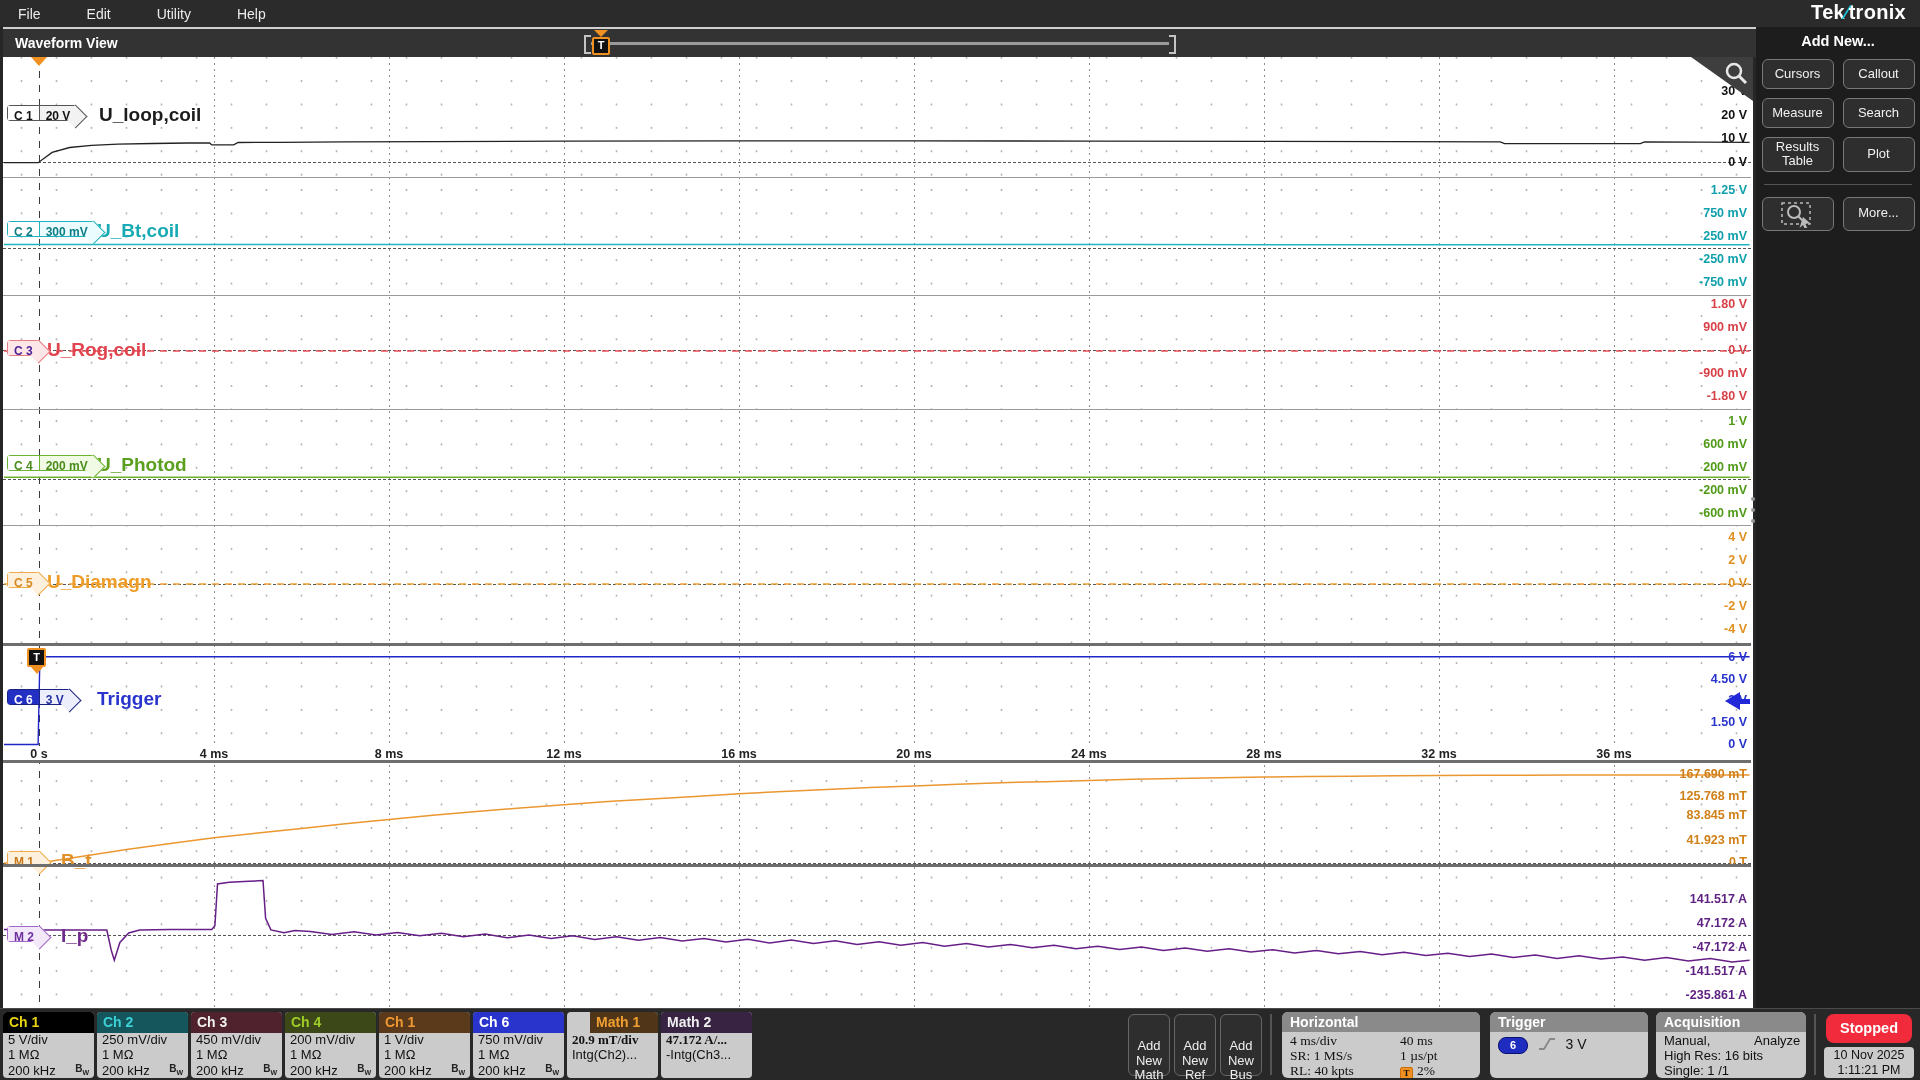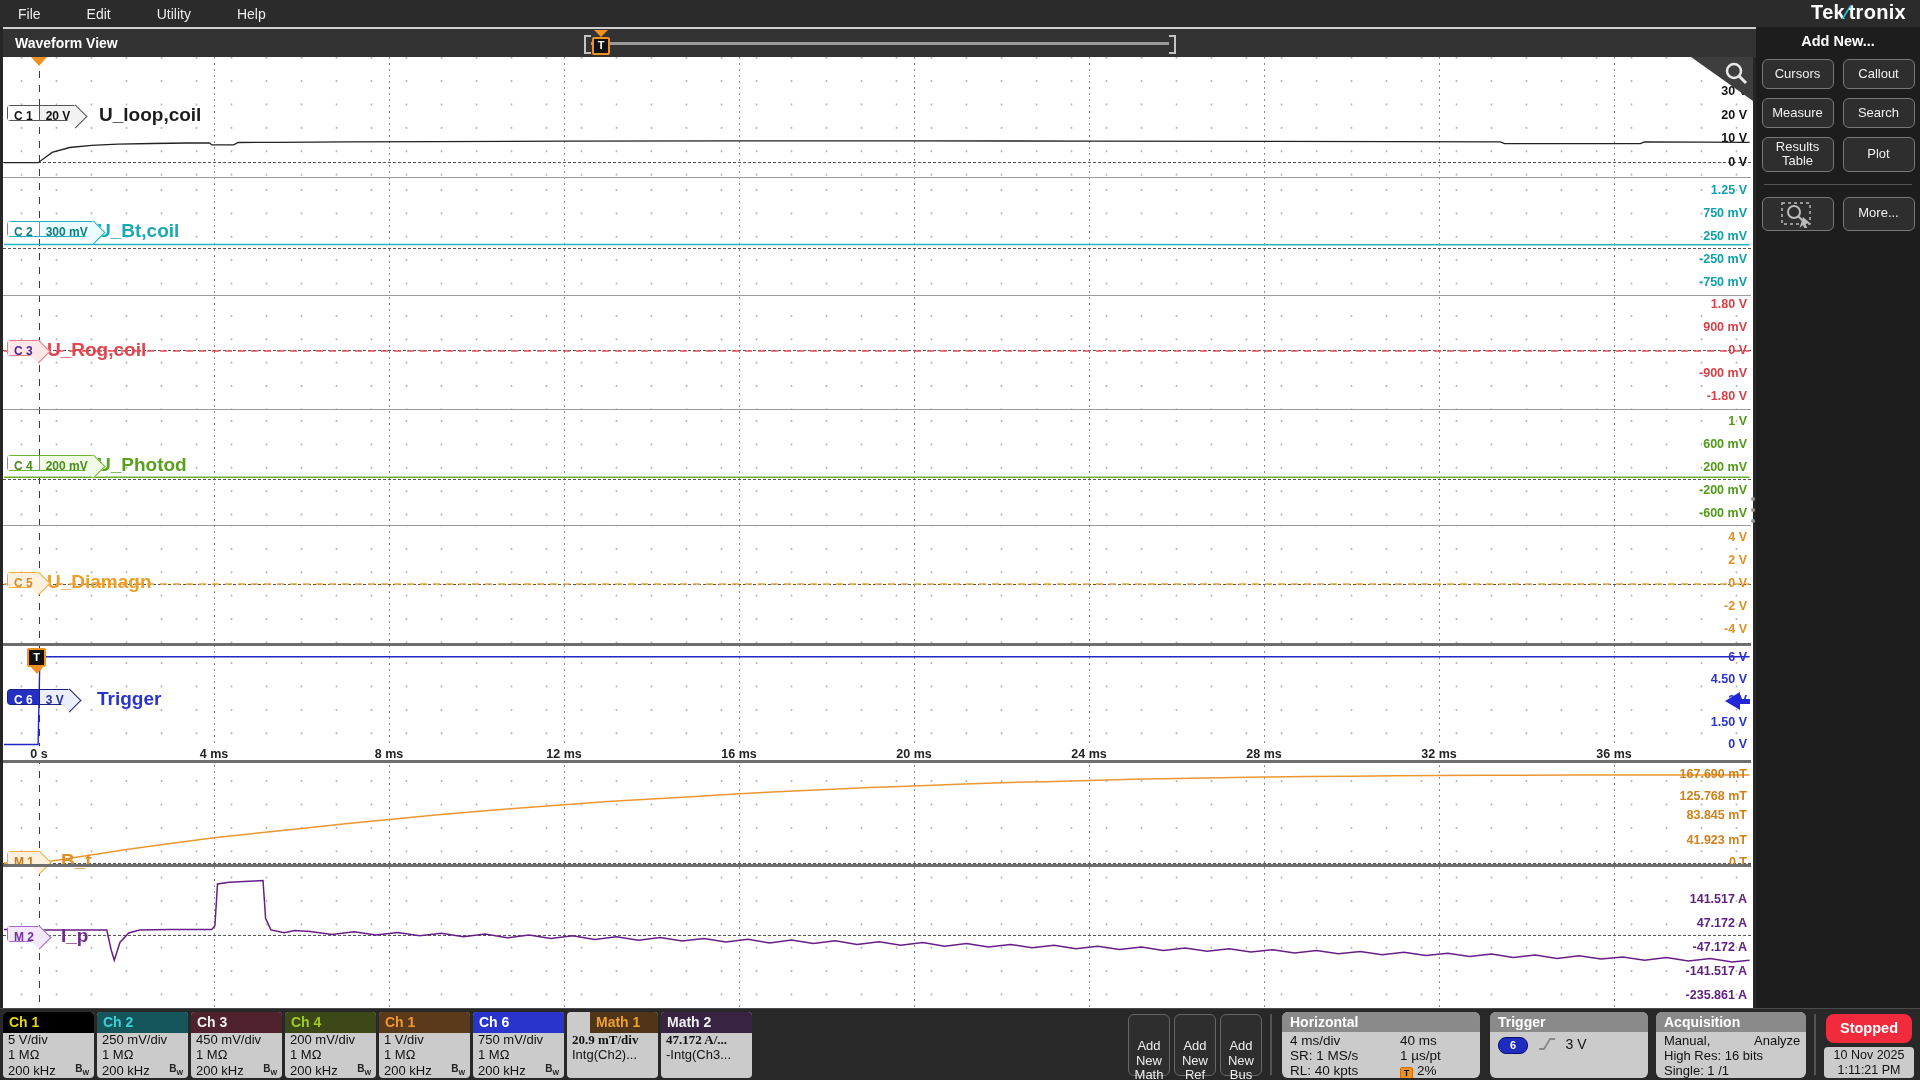--- a/index.html
+++ b/index.html
@@ -53,21 +53,21 @@
   .chbadge .hdr{height:21px;font-size:14px;font-weight:bold;padding-left:6px;line-height:21px;}
   .chbadge .row{font-size:13px;color:#111;padding:0 5px;line-height:14.5px;display:flex;justify-content:space-between;align-items:center;white-space:nowrap;}
   .chbadge .row.bold{font-weight:bold;font-family:Liberation Serif, serif;}
   .bw{font-size:10px;font-weight:bold;color:#222;}
   .bw sub{font-size:7px;}
   .addbtn{position:absolute;top:5px;width:42px;height:62px;background:#2e2e2e;border:1px solid #666;border-radius:6px;color:#eee;font-size:13px;text-align:center;display:flex;flex-direction:column;align-items:center;justify-content:center;line-height:1.12;box-sizing:border-box;gap:28px;}
   .addbtn .accent{width:26px;height:3px;border-radius:2px;margin-bottom:4px;}
   .panel{position:absolute;top:3px;height:66px;background:#cbcbcb;border-radius:6px;overflow:hidden;}
   .panel .phdr{height:20px;background:#8a8a8a;color:#fff;font-weight:bold;font-size:14px;padding-left:8px;line-height:20px;}
   .panel .pbody{font-size:13.5px;color:#111;padding:1px 8px;}
-  .hrow{display:grid;grid-template-columns:110px auto;line-height:15px;}
+  .hrow{display:grid;grid-template-columns:110px auto;line-height:15px;font-family:Liberation Serif, serif;}
   .arow{display:grid;grid-template-columns:90px auto;line-height:15px;}
   .pill{display:inline-block;width:28px;height:15px;background:#1f2cc0;border:1px solid #0a1070;border-radius:8px;color:#fff;font-size:11px;font-weight:bold;text-align:center;line-height:14px;vertical-align:middle;}
   .tmini{display:inline-block;width:11px;height:11px;background:#f09020;border:1px solid #c87010;color:#111;font-size:9px;font-weight:bold;line-height:10px;text-align:center;border-radius:2px;margin-right:4px;vertical-align:-1px;}
   .stopped{position:absolute;left:1826px;top:5px;width:86px;height:29px;background:#f12b3b;border-radius:8px;color:#fff;font-weight:bold;font-size:14.5px;text-align:center;line-height:29px;}
   .datebox{position:absolute;left:1824px;top:38px;width:90px;height:31px;background:#cbcbcb;border-radius:4px;font-size:12.5px;color:#111;text-align:center;line-height:15px;padding-top:1px;box-sizing:border-box;}
   .bdivider{position:absolute;top:5px;width:2px;height:61px;background:#555;}
 </style>
 </head>
 <body>
 

